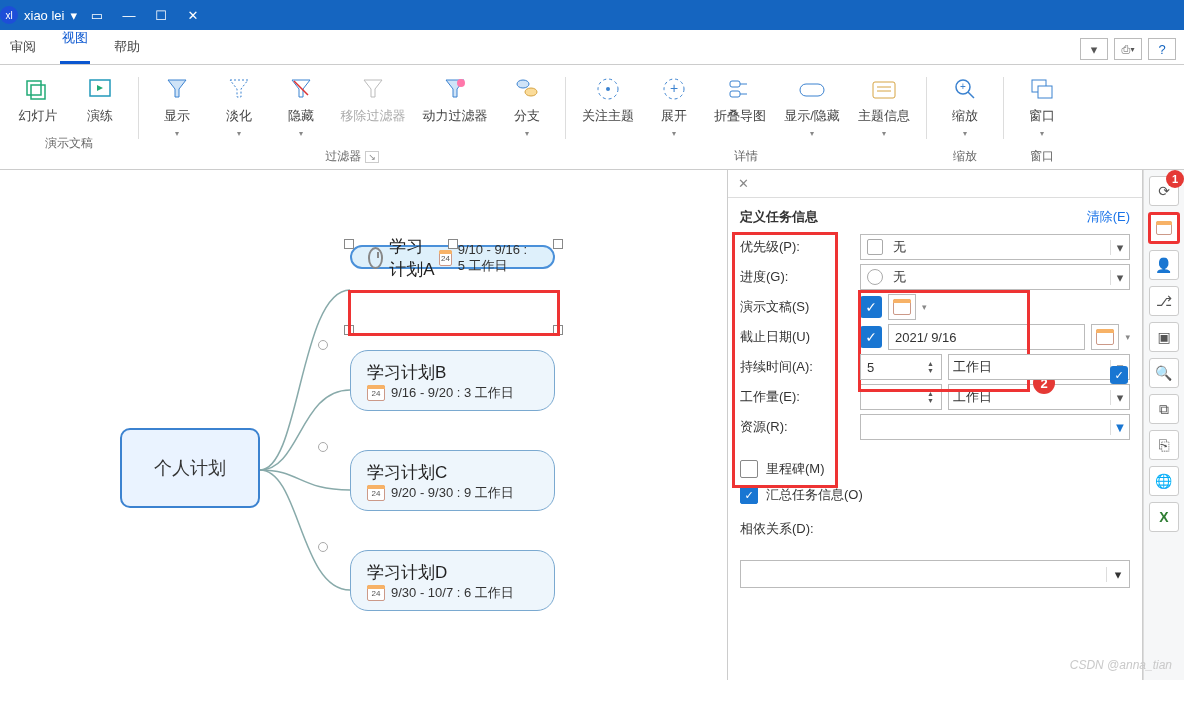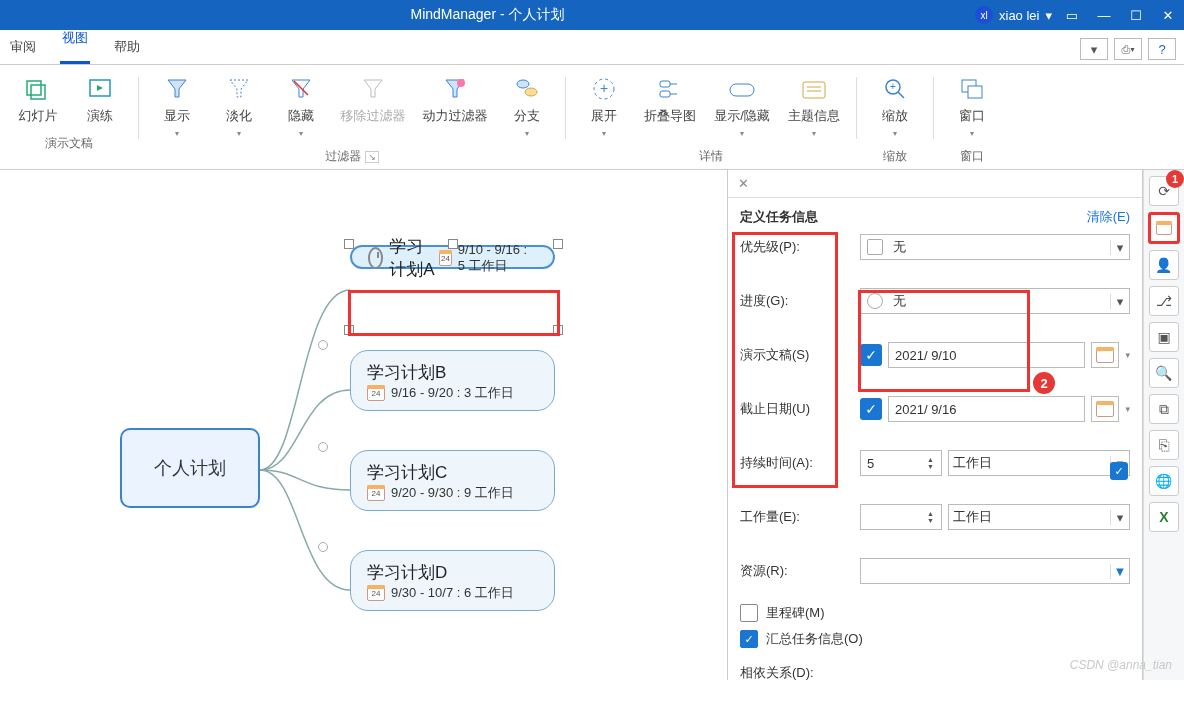--- a/index.html
+++ b/index.html
@@ -36,21 +36,21 @@
   .handle{position:absolute;width:8px;height:8px;background:#fff;border:1px solid #888}
   .redbox{position:absolute;border:3px solid #e33;pointer-events:none}
   .badge{position:absolute;width:22px;height:22px;border-radius:50%;background:#e53935;color:#fff;font-size:13px;display:flex;align-items:center;justify-content:center;font-weight:600}
   
   svg.conn{position:absolute;left:0;top:0;pointer-events:none}
   .panel{width:414px;display:flex;flex-direction:column;border-right:1px solid #ccc}
   .panel-head{display:flex;align-items:center;padding:6px 10px;border-bottom:1px solid #ddd}
   .panel-head .ttl{font-size:20px;color:#333;flex:1}
   .panel-sub{display:flex;align-items:center;padding:10px 12px 6px;font-weight:600}
   .panel-sub .lnk{margin-left:auto;color:#1a73e8;font-weight:400;cursor:pointer}
-  .form{padding:2px 12px 8px;display:grid;grid-template-columns:120px 1fr;row-gap:28px;align-items:center}
+  .form{padding:2px 12px 8px;display:grid;grid-template-columns:120px 1fr;row-gap:4px;align-items:center}
   .form label{color:#333}
   .sel{display:flex;align-items:center;border:1px solid #bbb;height:24px;background:#fff}
   .sel .sq{width:14px;height:14px;border:1px solid #aaa;margin:0 6px;border-radius:2px}
   .sel .tx{flex:1;padding:0 4px}
   .sel .ar{width:18px;text-align:center;color:#555;border-left:1px solid #ddd}
   .date-field{display:flex;align-items:center;gap:6px}
   .chkblue{width:22px;height:22px;background:#1976d2;border-radius:3px;display:flex;align-items:center;justify-content:center;color:#fff;font-size:14px}
   .date-in{flex:1;border:1px solid #bbb;height:24px;display:flex;align-items:center;padding:0 6px;background:#fff}
   .date-btn{width:26px;height:24px;border:1px solid #bbb;display:flex;align-items:center;justify-content:center;background:#fff}
   .spin{display:flex;align-items:center;gap:6px}
@@ -65,21 +65,20 @@
   .wide-sel{height:26px;border:1px solid #bbb;display:flex;align-items:center;background:#fff}
   .sidebar{width:40px;background:#f6f7f8;display:flex;flex-direction:column;align-items:center;gap:6px;padding-top:6px;border-left:1px solid #ddd}
   .sidebar .sic{width:28px;height:28px;border:1px solid #ccc;background:#fff;border-radius:3px;display:flex;align-items:center;justify-content:center;color:#555;font-size:14px;cursor:pointer}
   .sidebar .sic.hl{border:3px solid #e33;width:26px;height:26px}
   .watermark{position:absolute;right:12px;bottom:8px;color:#c9c9c9;font-size:12px;font-style:italic;pointer-events:none}
 </style>
 </head>
 <body>
 
 <div class="titlebar">
-  <div class="title">MindManager - 个人计划</div>
   <div class="acct">
     <div class="avatar">xl</div>
     <span>xiao lei</span>
     <span>▾</span>
   </div>
   <div class="sysbtn">▭</div>
   <div class="sysbtn">—</div>
   <div class="sysbtn">☐</div>
   <div class="sysbtn">✕</div>
 </div>
@@ -179,20 +178,29 @@
         </div>
     </div>
     <div class="grouplabel">
         <span>过滤器</span>
         <span class="dl">↘</span>
       </div>
   </div>
   <div class="sep"></div>
   <div class="group">
     <div class="row">
+      <div class="btn" style="width:60px">
+          <div class="ic">
+            <svg width="26" height="26">
+              <circle cx="13" cy="13" r="10" fill="none" stroke="#3b82d0" stroke-dasharray="3"></circle>
+              <circle cx="13" cy="13" r="2" fill="#3b82d0"></circle>
+            </svg>
+          </div>
+          <span>关注主题</span>
+        </div>
       <div class="btn">
           <div class="ic">
             <svg width="26" height="26">
               <circle cx="13" cy="13" r="10" fill="none" stroke="#3b82d0" stroke-dasharray="3"></circle>
               <text x="13" y="17" text-anchor="middle" font-size="14" fill="#3b82d0">+</text>
             </svg>
           </div>
           <span>展开</span>
           <span style="font-size:8px;color:#888">▾</span>
         </div>
@@ -363,23 +371,20 @@
       <label>进度(G):</label>
       <div class="sel">
             <div style="width:14px;height:14px;border:1px solid #aaa;border-radius:50%;margin:0 6px"></div>
             <div class="tx">无</div>
             <div class="ar">▾</div>
           </div>
 
       <label>演示文稿(S)</label>
       <div class="date-field">
         <div class="chkblue">✓</div>
-        <div class="date-in">
-              <span>2021/  9/10</span>
-            </div>
         <div class="date-btn">
               <span class="cal-ic"></span>
             </div>
         <span style="font-size:9px;color:#888">▾</span>
       </div>
 
       <label>截止日期(U)</label>
       <div class="date-field">
         <div class="chkblue">✓</div>
         <div class="date-in">

